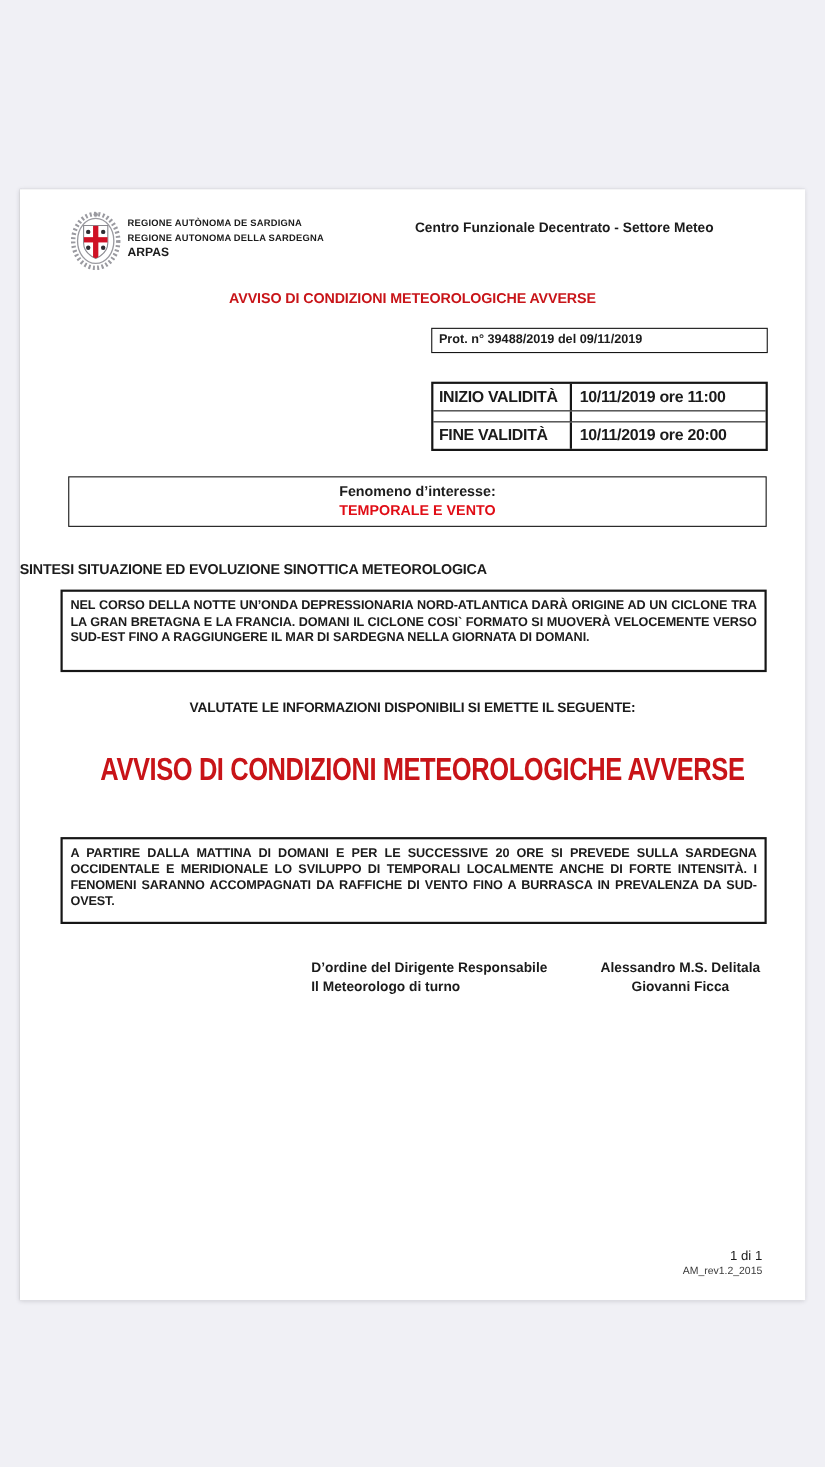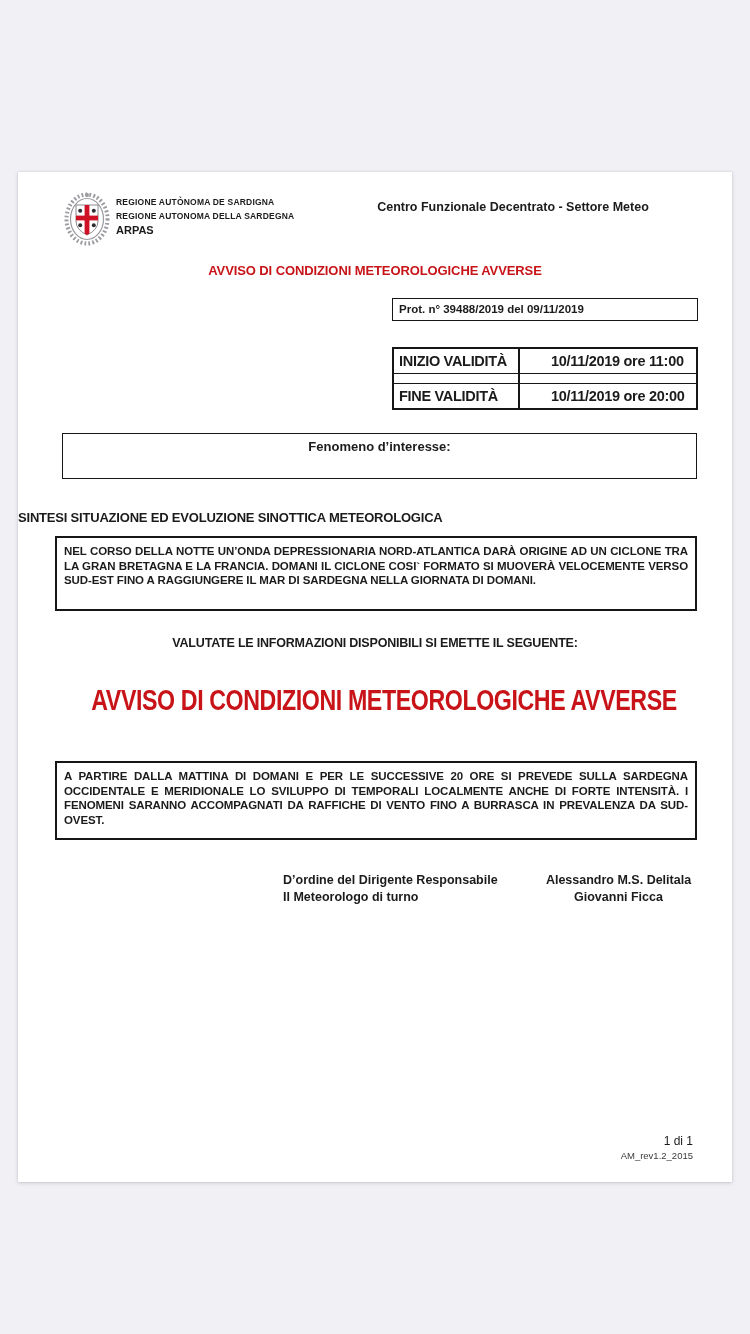--- a/index.html
+++ b/index.html
@@ -29,21 +29,21 @@
   .title-small{left:0;top:91px;width:714px;text-align:center;
     font-size:13px;font-weight:bold;color:#c81418;letter-spacing:-.1px;}
 
   
   .prot-table{left:374px;top:126px;width:306px;border:1.5px solid #161616;box-sizing:border-box;}
   .prot-row{height:21px;line-height:21px;font-size:11.5px;font-weight:bold;padding-left:6px;white-space:pre;overflow:hidden;}
   .prot-row + .prot-row{border-top:1.5px solid #161616;}
 
   
   .validity-table{left:374px;top:175px;width:306px;border:2px solid #161616;box-sizing:border-box;}
-  .v-row{display:flex;font-size:14.5px;font-weight:bold;letter-spacing:-.3px;gap:24px;}
+  .v-row{display:flex;font-size:14.5px;font-weight:bold;letter-spacing:-.3px;}
   .v-row.main{height:24px;line-height:24px;}
   .v-row.spacer{height:9px;}
   .v-row + .v-row{border-top:1.5px solid #161616;}
   .v-label{width:126px;border-right:2px solid #161616;padding-left:5px;box-sizing:border-box;overflow:hidden;}
   .v-value{flex:1;padding-left:7px;overflow:hidden;}
 
   
   .fenomeno-box{left:44px;top:261px;width:635px;height:46px;border:1.5px solid #161616;
     box-sizing:border-box;text-align:center;padding-top:5px;}
   .fen-label{font-size:13px;font-weight:bold;line-height:16px;}
@@ -130,20 +130,21 @@
         <div class="v-value"></div>
       </div>
       <div class="v-row main">
         <div class="v-label">FINE VALIDITÀ</div>
         <div class="v-value">10/11/2019 ore 20:00</div>
       </div>
     </div>
 
     <div class="abs fenomeno-box">
       <div class="fen-label">Fenomeno d’interesse:</div>
+      <div class="fen-value">TEMPORALE E VENTO</div>
     </div>
 
     <div class="abs sintesi-heading">SINTESI SITUAZIONE ED EVOLUZIONE SINOTTICA METEOROLOGICA</div>
     <div class="abs box-text sintesi-box">NEL CORSO DELLA NOTTE UN’ONDA DEPRESSIONARIA NORD-ATLANTICA DARÀ ORIGINE AD UN CICLONE TRA LA GRAN BRETAGNA E LA FRANCIA. DOMANI IL CICLONE COSI` FORMATO SI MUOVERÀ VELOCEMENTE VERSO SUD-EST FINO A RAGGIUNGERE IL MAR DI SARDEGNA NELLA GIORNATA DI DOMANI.</div>
 
     <div class="abs valutate">VALUTATE LE INFORMAZIONI DISPONIBILI SI EMETTE IL SEGUENTE:</div>
     <div class="abs big-title">
       <span>AVVISO DI CONDIZIONI METEOROLOGICHE AVVERSE</span>
     </div>
 

